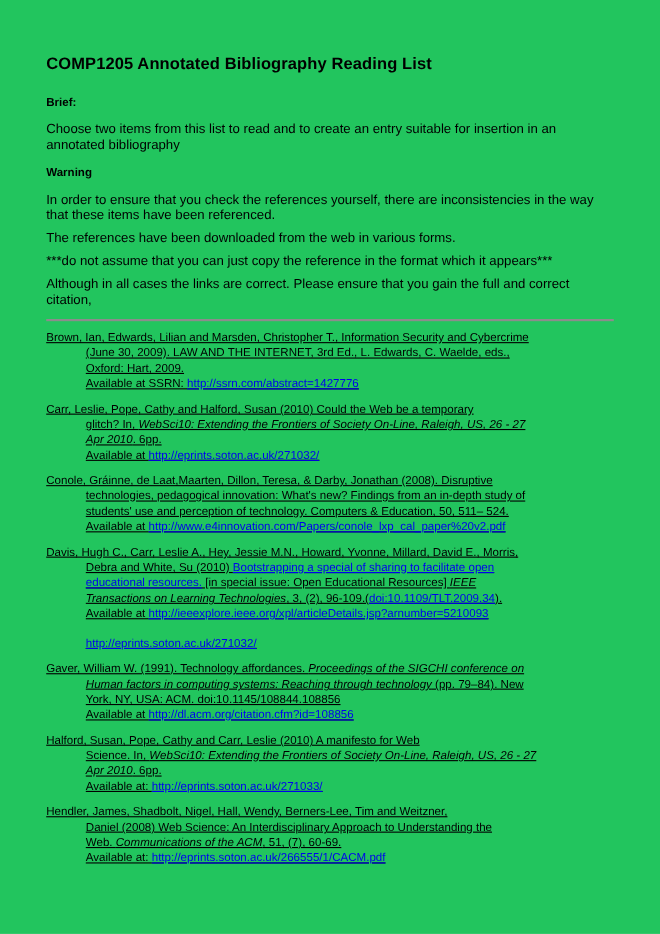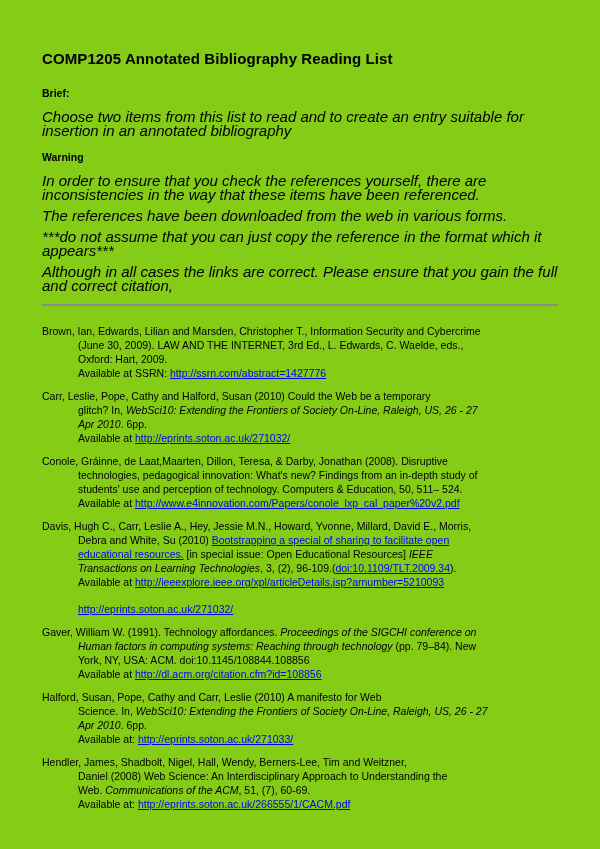--- a/index.html
+++ b/index.html
@@ -1,52 +1,51 @@
 <!DOCTYPE html>
 <html style="--link-color: #0000EE;"><head>
 <meta charset="utf-8">
 <style>
   html,body { margin:0; padding:0; background:#e8e8e8; }
   .page {
     position:relative;
     width:600px; height:849px;
     margin:0 auto;
-    background:#84cc16;
+    background:#22c55e;
     box-sizing:border-box;
     padding:50px 42px 0 42px;
     font-family:"Liberation Sans", sans-serif;
     color:#000;
     overflow:hidden;
   }
   .title {
     font-size:15px;
     font-weight:bold;
     margin:0 0 20px 0;
     letter-spacing:0.1px;
   }
   .mini-label {
     font-size:10.5px;
     font-weight:bold;
     margin:0 0 11px 0;
   }
   .warning-label { margin-top:13px; }
   .para {
-    font-size:15px;
+    font-size:12px;
     line-height:14px;
     margin:0 0 7px 0;
     max-width:516px;
-    font-style:italic;
   }
   .divider {
     border:none;
     border-top:2px solid #8c8c8c;
     margin:11px 0 0 0;
     width:516px;
   }
-  .refs { margin-top:18px; }
+  .refs { margin-top:8px;text-decoration:underline; }
   .ref {
     font-size:10.5px;
     line-height:14px;
     margin:0 0 9px 0;
   }
   .ref .line { margin-left:36px; white-space:nowrap; }
   .ref .line.first { margin-left:0; }
   .ref.standalone { margin:13px 0 9px 0; }
   a.cite-link {
     color:var(--link-color, #0000EE);

